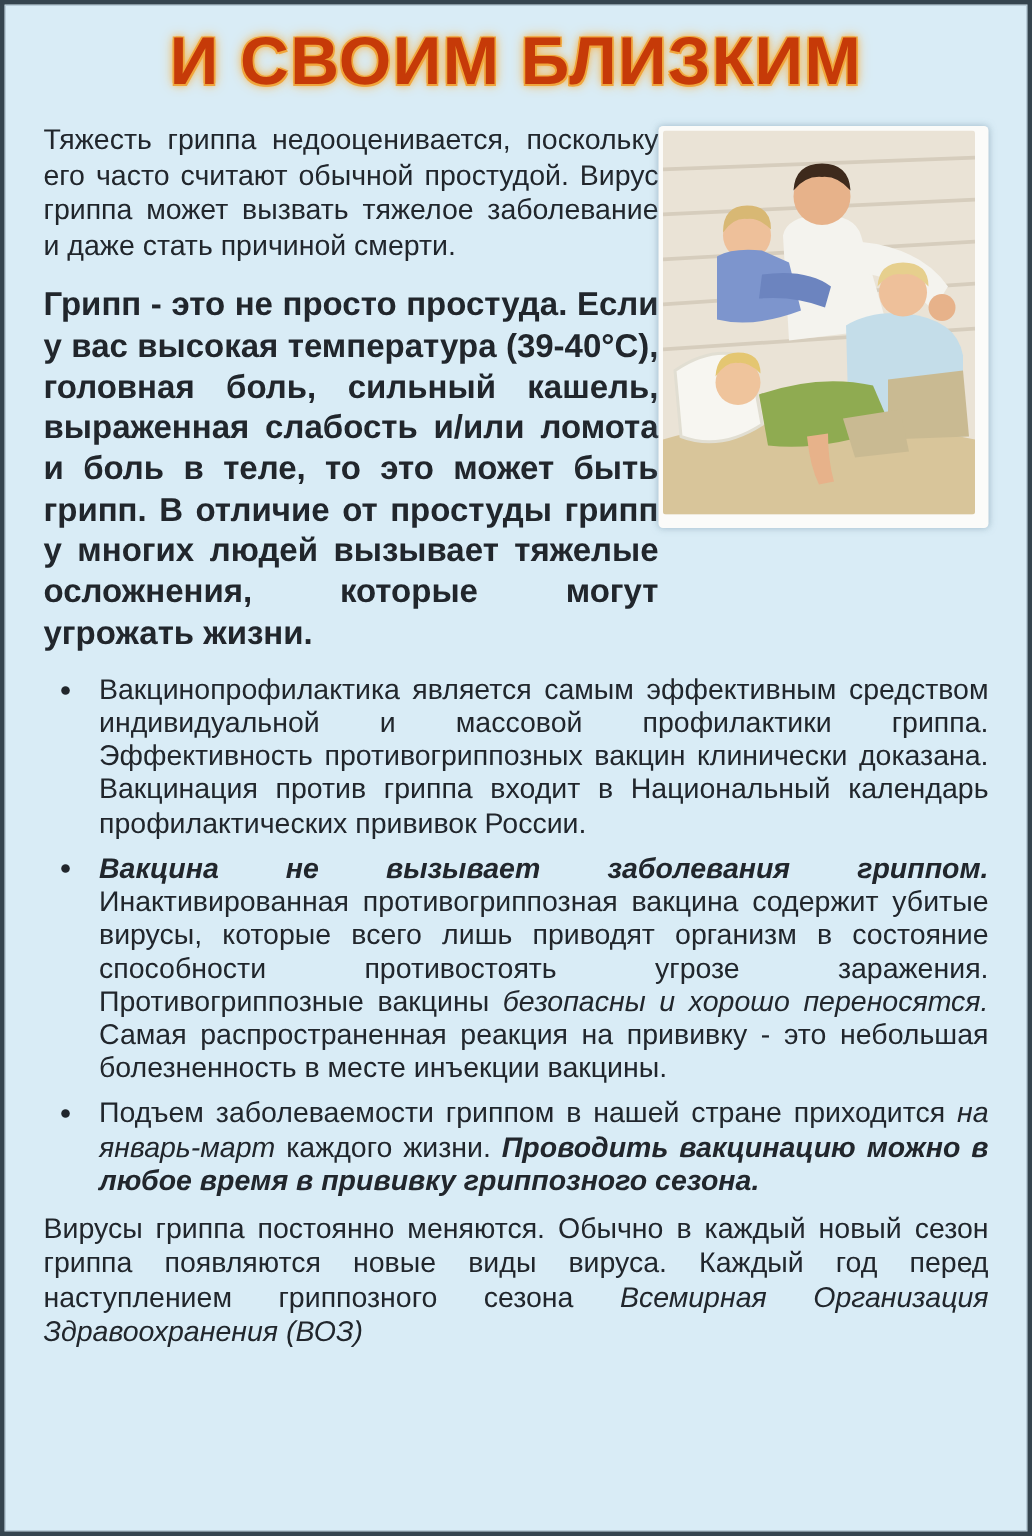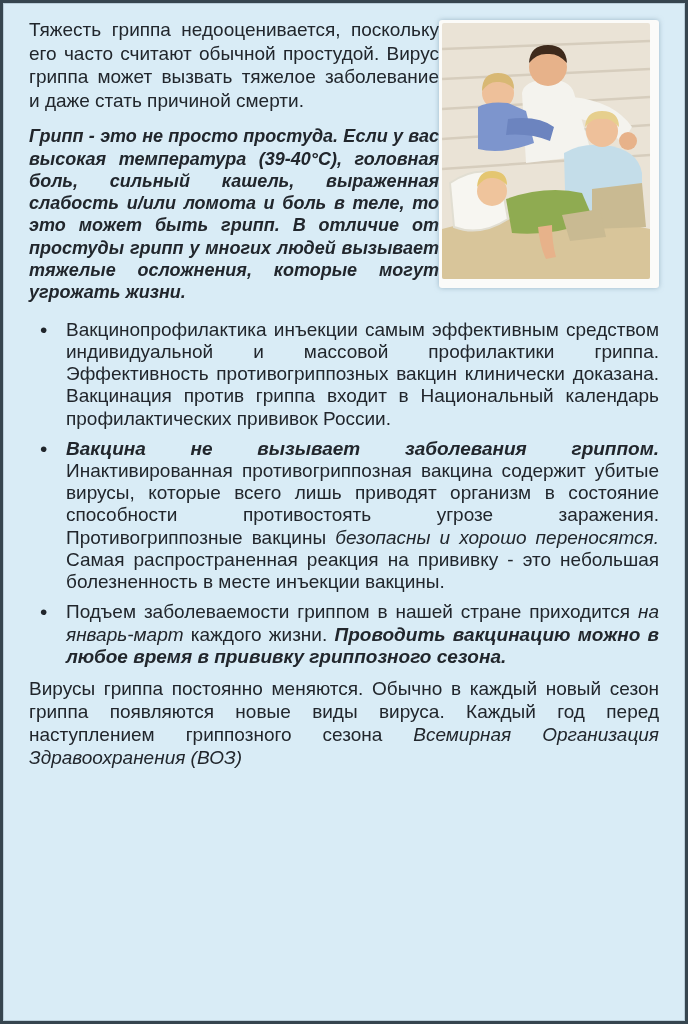--- a/index.html
+++ b/index.html
@@ -26,22 +26,22 @@
     text-shadow:
       1px 1px 0 #f0a63c,-1px -1px 0 #f0a63c,1px -1px 0 #f0a63c,-1px 1px 0 #f0a63c,
       0 0 5px #f3b049,0 0 9px #f5bd63;
   }
   .intro-row{display:flex;margin-top:15px;align-items:flex-start;}
   .intro-text{flex:1;min-width:0;}
   .p-normal{
     font-size:19px;line-height:1.24;text-align:justify;margin:0;
   }
   .p-boldital{
-    font-size:18px;line-height:1.24;text-align:justify;margin:13px 0 0 0;
-    font-weight:bold;font-style:italic;
+    font-size:22px;line-height:1.24;text-align:justify;margin:13px 0 0 0;
+    font-weight:bold;
   }
   .photo-frame{
     width:214px;height:262px;flex:0 0 auto;
     background:#fbfbf9;padding:3px;border-radius:3px;
     box-shadow:0 0 5px rgba(110,140,160,.55);
     margin-top:2px;
   }
   .photo-frame svg{display:block;border-radius:2px;}
   ul.bullets{
     list-style:none;margin:15px 0 0 0;padding:0;
@@ -59,20 +59,21 @@
   .closing{
     font-size:19px;line-height:1.21;text-align:justify;margin:10px 0 0 0;
   }
 </style>
 </head>
 <body>
 
 <div class="poster">
 
   <div class="title">
+    <div>И СВОИМ  БЛИЗКИМ</div>
   </div>
 
   <div class="intro-row">
     <div class="intro-text">
       <p class="p-normal">Тяжесть гриппа недооценивается, поскольку его часто считают обычной простудой. Вирус гриппа может вызвать тяжелое заболевание и даже стать причиной смерти.</p>
       <p class="p-boldital">Грипп - это не просто простуда. Если у вас высокая температура (39-40°С), головная боль, сильный кашель, выраженная слабость и/или ломота и боль в теле, то это может быть грипп. В отличие от простуды грипп у многих людей вызывает тяжелые осложнения, которые могут угрожать жизни.</p>
     </div>
 
     <div class="photo-frame" title="">
 
@@ -110,20 +111,20 @@
         <path d="M64 176 Q104 162 140 170 L152 198 Q108 214 70 210 Z" fill="#8fab51"></path>
         <path d="M120 192 L158 186 L164 214 L128 218 Z" fill="#c9ba92"></path>
         <circle cx="50" cy="168" r="15" fill="#efc49c"></circle>
         <path d="M35 164 Q36 148 50 148 Q65 148 65 162 Q57 154 50 155 Q42 154 35 164 Z" fill="#e4c671"></path>
         <path d="M96 204 Q98 224 104 236 L114 234 Q110 220 110 202 Z" fill="#e7b28a"></path>
       </svg>
     </div>
   </div>
 
   <ul class="bullets">
-    <li><span class="seg-normal">Вакцинопрофилактика инъекции самым эффективным средством индивидуальной и массовой профилактики гриппа. Эффективность противогриппозных вакцин клинически доказана. Вакцинация против гриппа входит в Национальный  календарь профилактических прививок России.</span></li>
+    <li><span class="seg-normal">Вакцинопрофилактика является самым эффективным средством индивидуальной и массовой профилактики гриппа. Эффективность противогриппозных вакцин клинически доказана. Вакцинация против гриппа входит в Национальный  календарь профилактических прививок России.</span></li>
     <li><span class="seg-bold-italic">Вакцина не вызывает заболевания гриппом. </span><span class="seg-normal">Инактивированная противогриппозная вакцина содержит убитые вирусы, которые всего лишь приводят организм в состояние способности противостоять угрозе заражения. Противогриппозные вакцины </span><span class="seg-italic">безопасны и хорошо переносятся.</span><span class="seg-normal"> Самая распространенная реакция на прививку - это небольшая болезненность в месте инъекции вакцины.</span></li>
     <li><span class="seg-normal">Подъем заболеваемости гриппом в нашей стране приходится </span><span class="seg-italic">на январь-март</span><span class="seg-normal"> каждого жизни. </span><span class="seg-bold-italic">Проводить вакцинацию можно в любое время в прививку гриппозного сезона.</span></li>
   </ul>
 
   <p class="closing"><span class="seg-normal">Вирусы гриппа постоянно меняются. Обычно в каждый новый сезон гриппа появляются новые виды вируса. Каждый год перед наступлением гриппозного сезона </span><span class="seg-italic">Всемирная Организация Здравоохранения (ВОЗ)</span></p>
 
 </div>
 
 </body></html>

